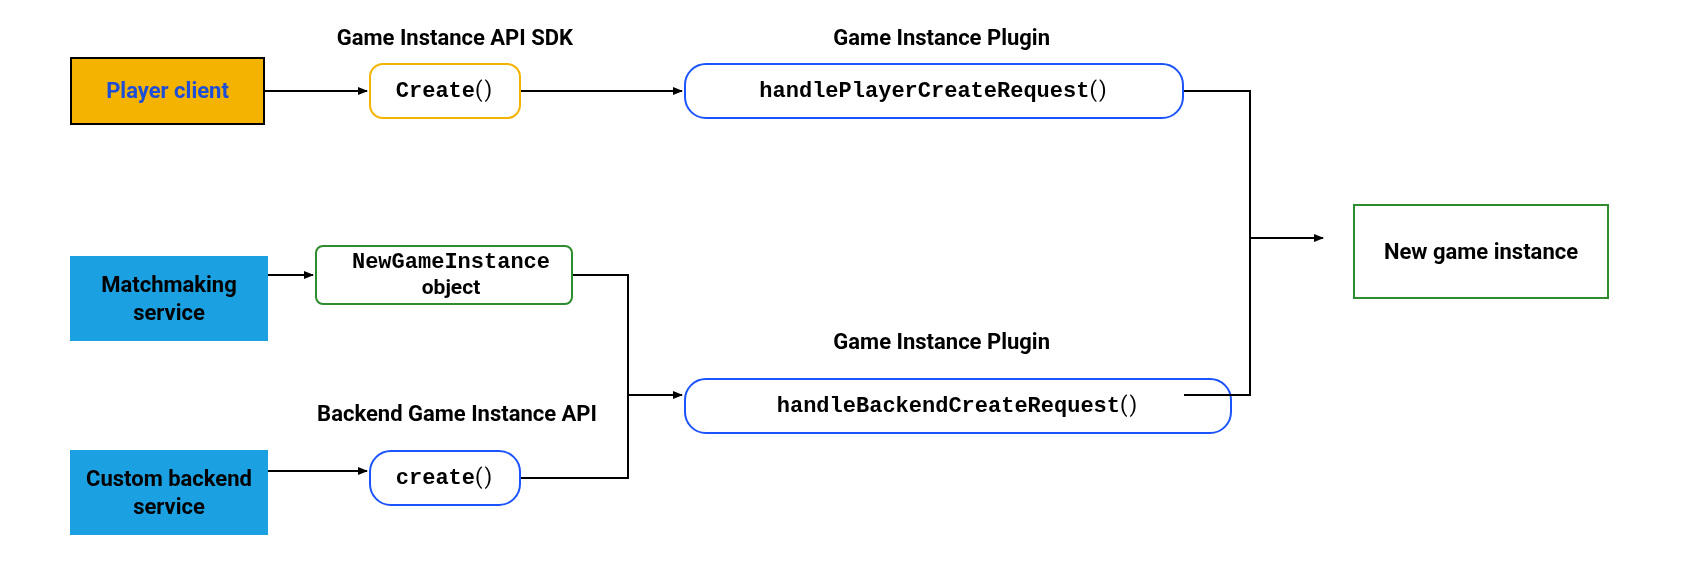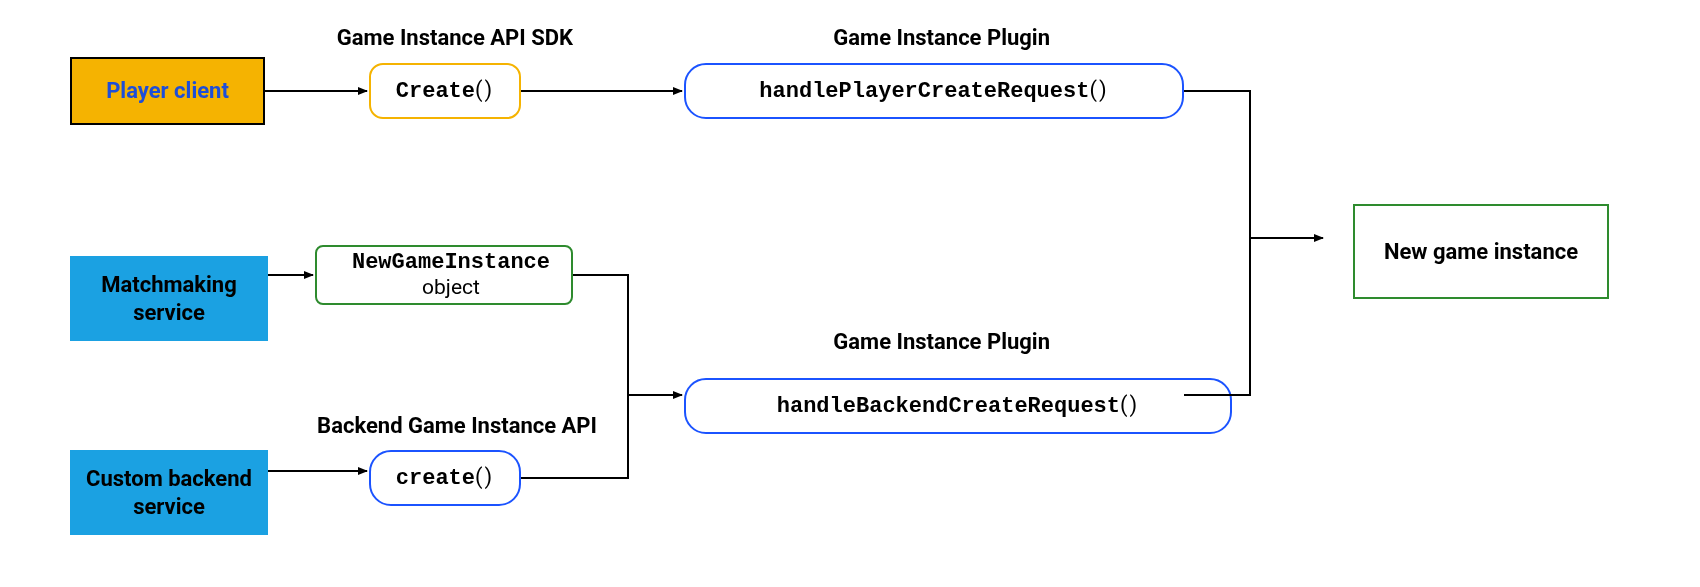--- a/index.html
+++ b/index.html
@@ -49,31 +49,31 @@
   <span>Matchmaking service</span>
 </div>
 
 <div class="box blue-fill" style="left:70px; top:426px; width:198px; height:85px;text-align:center;">
   <span>Custom backend service</span>
 </div>
 
 <div class="label" style="left:313px; top:25px; width:260px;">Game Instance API SDK</div>
 <div class="label" style="left:810px; top:25px; width:240px;">Game Instance Plugin</div>
 <div class="label" style="left:810px; top:329px; width:240px;">Game Instance Plugin</div>
-<div class="label" style="left:287px; top:413px; width:310px;">Backend Game Instance API</div>
+<div class="label" style="left:287px; top:401px; width:310px;">Backend Game Instance API</div>
 
 <div class="box yellow-outline" style="left:369px; top:63px; width:152px; height:56px;">
   <span class="mono">
     <span>Create</span><span class="paren">()</span>
   </span>
 </div>
 
 <div class="box green-outline" style="left:315px; top:245px; width:258px; height:60px; flex-direction:column; line-height:1.1;">
   <span class="mono" style="font-size:22px;">NewGameInstance</span>
-  <span style="font-weight:400; font-size:21px;">object</span>
+  <span style="font-weight:700; font-size:21px;">object</span>
 </div>
 
 <div class="box blue-outline" style="left:369px; top:450px; width:152px; height:56px;">
   <span class="mono">
     <span>create</span><span class="paren">()</span>
   </span>
 </div>
 
 <div class="box blue-outline" style="left:684px; top:63px; width:500px; height:56px;">
   <span class="mono">

